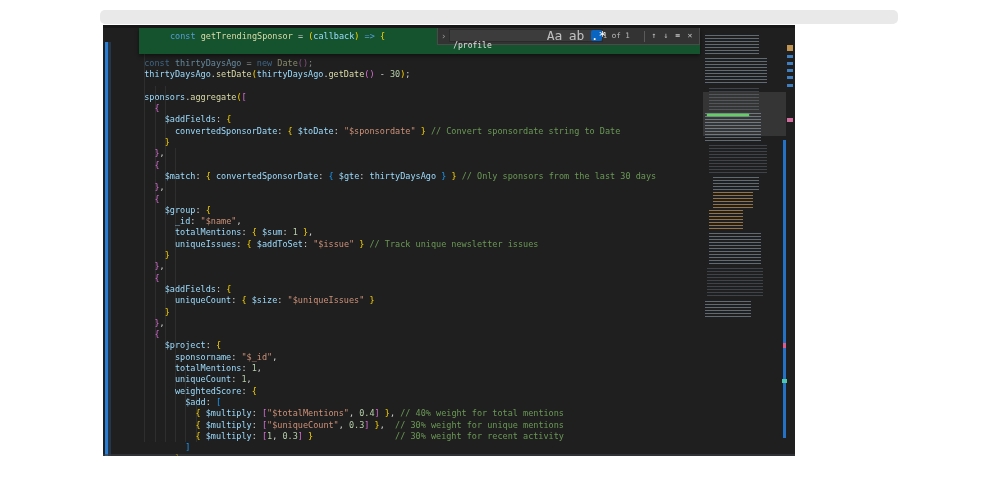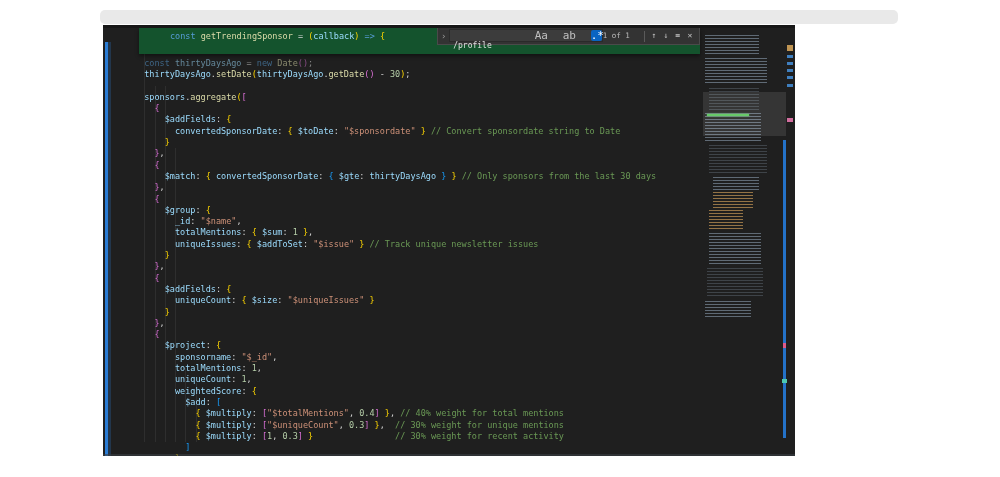--- a/index.html
+++ b/index.html
@@ -26,21 +26,21 @@
     box-shadow:0 2px 4px rgba(0,0,0,.45);z-index:5;margin-left:36px;}
   .sticky .line{position:absolute;left:31px;top:3px;font-size:8.5px;line-height:11.3px;white-space:pre;}
   
   .find{position:absolute;left:334px;top:-2px;width:263px;height:19px;background:#333333;
     border:1px solid #4a4a4a;border-top:none;box-sizing:border-box;z-index:9;
     display:flex;align-items:flex-end;padding:0 3px 2px 3px;font-size:8px;color:#cccccc;}
   .find-chevron{width:9px;color:#9a9a9a;font-size:9px;line-height:12px;}
   .find-input{position:relative;width:168px;height:13px;background:#3c3c3c;border:1px solid #2a2a2a;
     box-sizing:border-box;display:flex;align-items:center;}
   .find-input .txt{padding-left:3px;color:#e0e0e0;font-size:8px;flex:1;margin-top:20px;}
-  .find-toggle{width:11px;height:11px;line-height:11px;text-align:right;color:#c0c0c0;font-size:11px;margin-left:17px;border-radius:2px;}
+  .find-toggle{width:11px;height:11px;line-height:11px;text-align:right;color:#c0c0c0;font-size:13px;margin-left:11px;border-radius:2px;}
   .find-toggle.active{background:#0a64c1;color:#ffffff;}
   .find-count{width:42px;text-align:left;color:#bbbbbb;font-size:7.5px;line-height:13px;}
   .find-sep{width:1px;height:11px;background:#5a5a5a;margin:0 3px;}
   .find-btn{width:12px;height:12px;line-height:12px;text-align:center;color:#c5c5c5;font-size:8px;}
   
   .minimap{position:absolute;left:600px;top:3px;width:83px;height:288px;}
   .mm-chunk{position:absolute;background-image:repeating-linear-gradient(to bottom,rgba(148,168,188,.55) 0 1px,transparent 1px 3px);}
   .mm-chunk.warm{background-image:repeating-linear-gradient(to bottom,rgba(210,160,90,.65) 0 1px,transparent 1px 3px);}
   .mm-chunk.dim{background-image:repeating-linear-gradient(to bottom,rgba(120,135,150,.35) 0 1px,transparent 1px 3px);}
   .mm-match{position:absolute;left:4px;width:42px;height:2px;background:#57c45a;box-shadow:0 0 2px #57c45a;}

